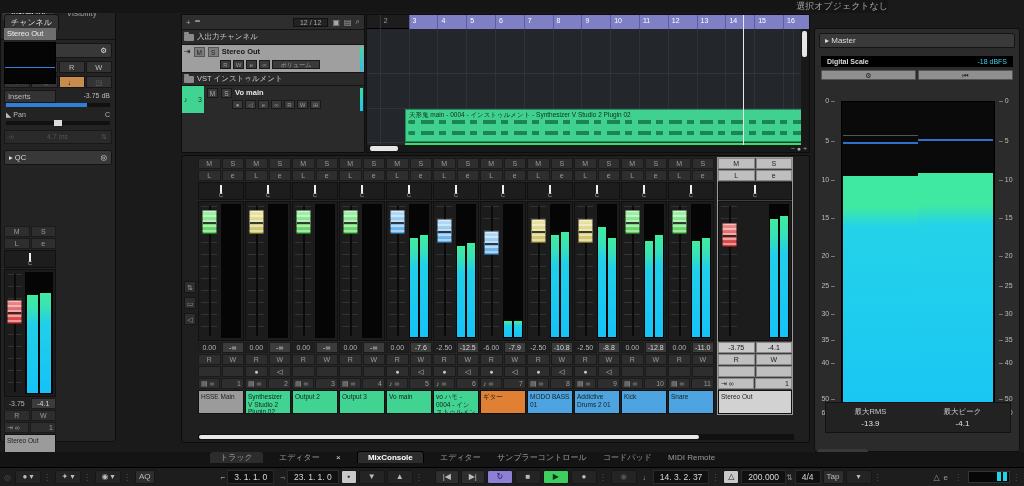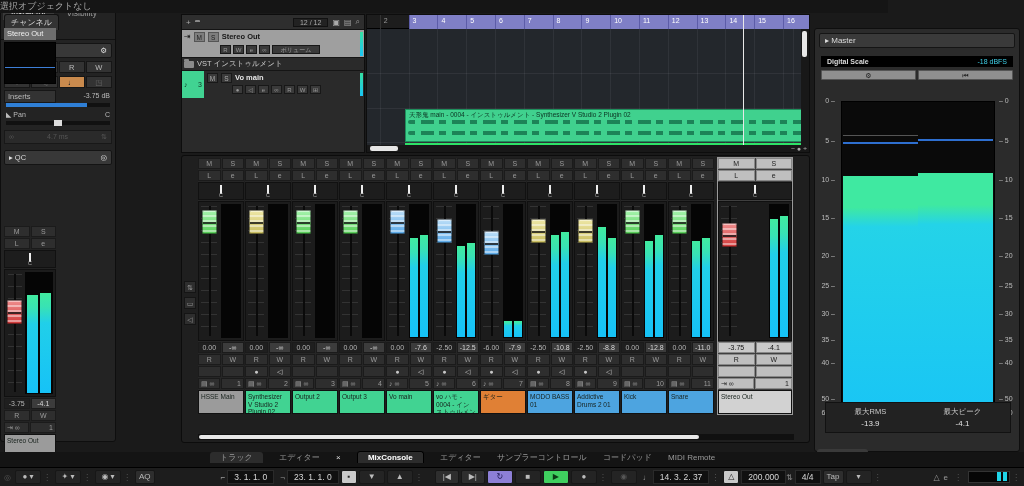--- a/index.html
+++ b/index.html
@@ -1,19 +1,19 @@
 <!DOCTYPE html>
 <html><head>
 <meta charset="utf-8">
 <style>
 * { margin:0; padding:0; box-sizing:border-box; font-family:"Liberation Sans","DejaVu Sans",sans-serif; }
 html,body { background:#000; }
 #app { position:relative; width:1024px; height:486px; background:#1a1a1a; overflow:hidden; color:#ccc; }
 .abs { position:absolute; }
-.topbar { position:absolute; left:0; top:0; width:888px; height:13px; background:#151515; text-align:left; font-size:9px; color:#a8a8a8; line-height:13px; }
+.topbar { position:absolute; left:0; top:0; width:888px; height:13px; background:#151515; text-align:right; font-size:9px; color:#a8a8a8; line-height:13px;padding-left:26px; }
 .tab { display:inline-block; font-size:8.5px; color:#9a9a9a; padding:2px 8px; }
 .tab.active { background:#3a3a3a; color:#eee; border-radius:3px 3px 0 0; }
 .cell { background:#2e2e2e; border:1px solid #1b1b1b; color:#9a9a9a; font-size:7px; text-align:center; flex:1; line-height:10px; height:11px; }
 
 #zoneA { left:2px; top:14px; width:58px; height:442px; }
 #zoneA .hdrtab { position:absolute; left:2px; top:0; font-size:8px; color:#ddd; background:#333; border:1px solid #111; border-bottom:none; border-radius:3px 3px 0 0; padding:2px 6px; }
 #zoneA .chname { position:absolute; left:2px; top:14px; width:52px; height:12px; background:#6e6e6e; color:#f0f0f0; font-size:7.5px; line-height:12px; padding-left:3px; }
 #zoneA .display { position:absolute; left:2px; top:28px; width:52px; height:42px; background:#050505; border:1px solid #000; }
 #zoneA .display .bline { position:absolute; left:0; top:24px; width:100%; height:1px; background:#3d7fd8; }
 #zoneA .inserts { position:absolute; left:2px; top:76px; width:52px; height:13px; background:#333; border:1px solid #161616; font-size:7.5px; color:#bbb; line-height:11px; padding:0 3px; }
@@ -236,20 +236,24 @@
   </div>
 
   <div id="tracklist" class="abs">
     <div class="tbar">
       <span>+</span>
       <span><span class="folder"></span></span>
       <span class="count">12 / 12</span>
       <span>▣</span>
       <span>▤</span>
       <span>⌕</span>
+    </div>
+    <div class="trow" style="height:15px;">
+      <span class="folder"></span>
+      <span>入出力チャンネル</span>
     </div>
     <div class="trow selrow" style="height:28px;align-items:flex-start;padding-top:2px;">
       <span style="font-size:8px;">⇥</span>
       <span class="msbtn">M</span>
       <span class="msbtn">S</span>
       <span style="font-weight:bold;">Stereo Out</span>
       <span style="position:absolute;left:38px;top:15px;display:flex;gap:2px;">
         <span class="minib">R</span>
         <span class="minib">W</span>
         <span class="minib">e</span>

